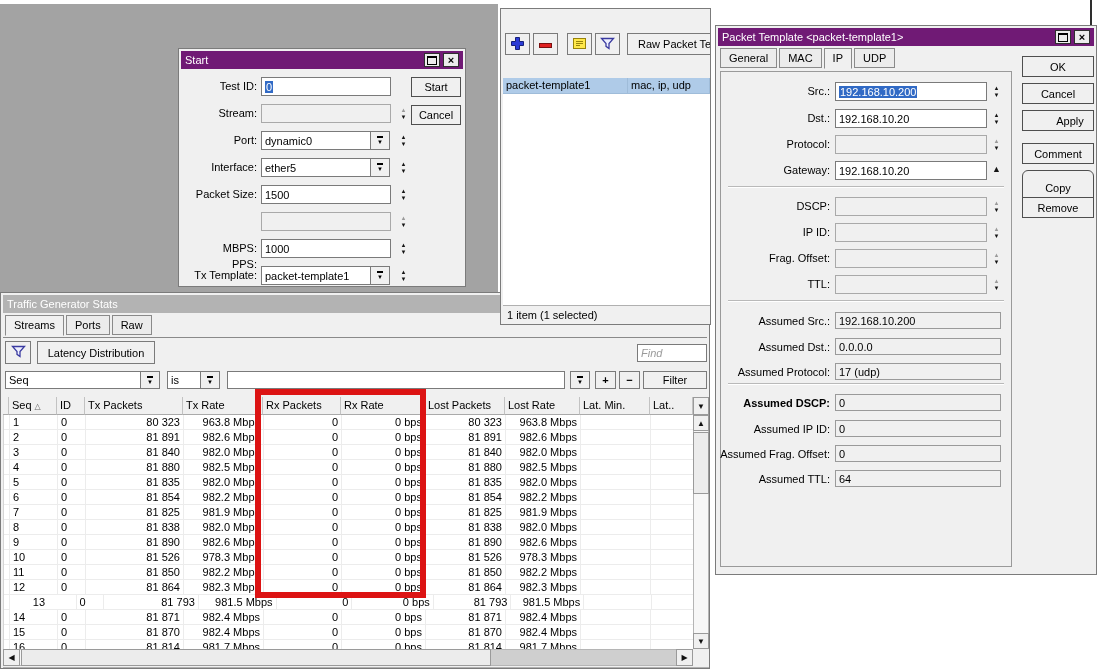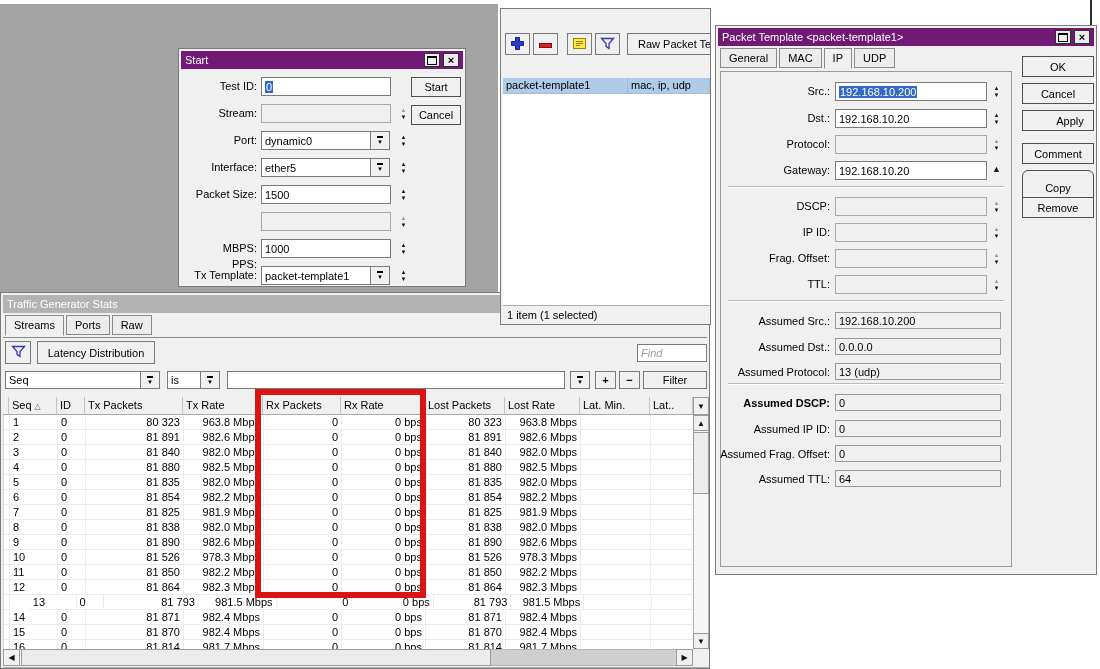--- a/index.html
+++ b/index.html
@@ -560,21 +560,21 @@
       <div class="flabel" style="left: 4px; top: 289px; width: 110px;">Assumed Src.:</div>
       <div class="inp ro" style="left: 119px; top: 286px; width: 166px;">
         <span>192.168.10.200</span>
       </div>
       <div class="flabel" style="left: 4px; top: 315px; width: 110px;">Assumed Dst.:</div>
       <div class="inp ro" style="left: 119px; top: 312px; width: 166px;">
         <span>0.0.0.0</span>
       </div>
       <div class="flabel" style="left: 4px; top: 340px; width: 110px;">Assumed Protocol:</div>
       <div class="inp ro" style="left: 119px; top: 337px; width: 166px;">
-        <span>13 (udp)</span>
+        <span>17 (udp)</span>
       </div>
       <div class="flabel" style="left: 4px; top: 371px; width: 110px; font-weight: bold;">Assumed DSCP:</div>
       <div class="inp ro" style="left: 119px; top: 368px; width: 166px;">
         <span>0</span>
       </div>
       <div class="flabel" style="left: 4px; top: 397px; width: 110px;">Assumed IP ID:</div>
       <div class="inp ro" style="left: 119px; top: 394px; width: 166px;">
         <span>0</span>
       </div>
       <div class="flabel" style="left: 4px; top: 422px; width: 110px;">Assumed Frag. Offset:</div>

